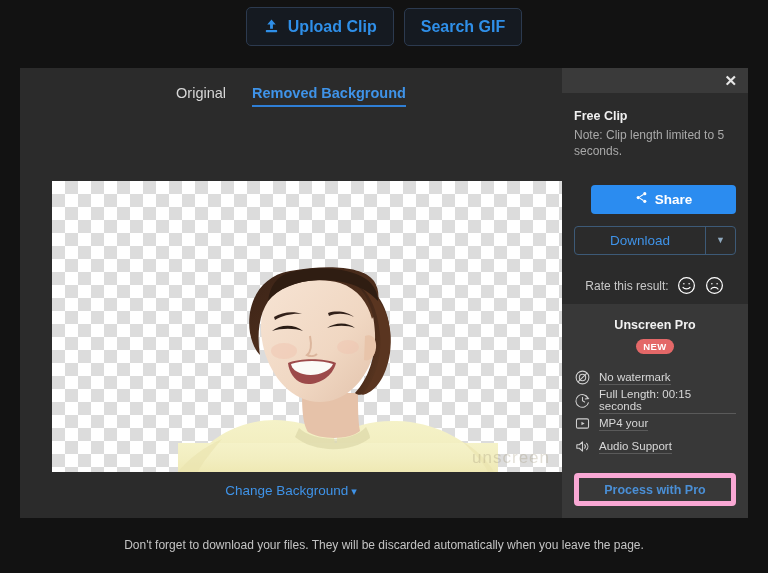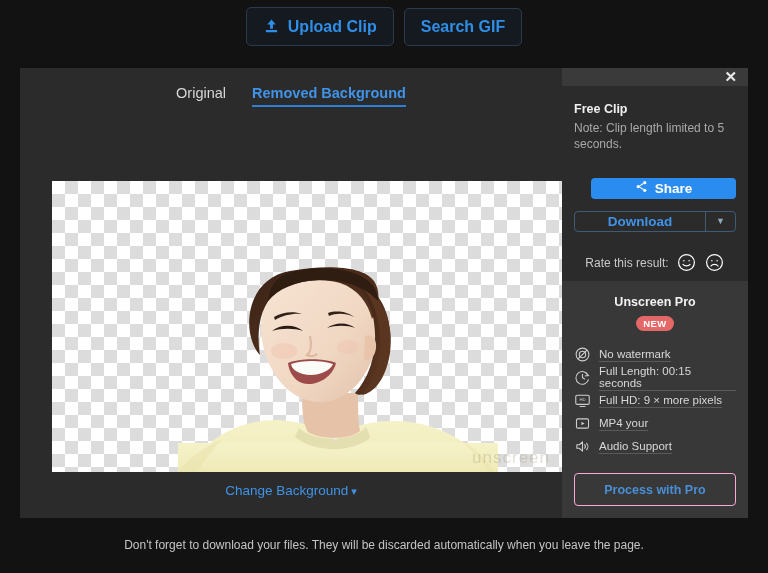--- a/index.html
+++ b/index.html
@@ -102,21 +102,21 @@
     background: #2b8cf0; color: #fff; font-size: 13.5px; font-weight: bold;
     display: flex; align-items: center; justify-content: center; gap: 7px;
     cursor: pointer;
   }
   .dl-row {
     margin: 12px 12px 0 12px; height: 33px; display: flex;
     border: 1px solid #3d5a77; border-radius: 4px; overflow: hidden;
   }
   .dl-main {
     flex: 1; display: flex; align-items: center; justify-content: center;
-    color: #3f93e8; font-size: 13.5px; font-weight: bold; cursor: pointer;
+    color: #3f93e8; font-size: 13.5px; font-weight: normal; cursor: pointer;
   }
   .dl-caret {
     width: 30px; border-left: 1px solid #3d5a77;
     display: flex; align-items: center; justify-content: center;
     color: #8fa9bf; font-size: 9px; cursor: pointer;
   }
   .rate-row {
     margin: 20px 12px 0 12px; display: flex; align-items: center;
     justify-content: center; gap: 7px;
   }
@@ -134,21 +134,21 @@
     background: #e46868; color: #fff; font-size: 9.5px; font-weight: bold;
     padding: 2px 7px; border-radius: 9px; letter-spacing: .4px;
   }
   .feat {
     display: flex; align-items: center; gap: 8px; height: 23px;
     color: #d8d8d8; font-size: 11.5px;
   }
   .feat .fi { width: 17px; height: 17px; flex: 0 0 17px; display:block; }
   .feat .ft { border-bottom: 1px solid #5a5a5a; padding-bottom: 1px; }
   .btn-pro {
-    margin-top: 15px; height: 33px; border: 1px solid #f9a8d4; border-radius: 4px;
+    margin-top: 15px; height: 33px; border: 5px solid #f9a8d4; border-radius: 4px;
     display: flex; align-items: center; justify-content: center;
     color: #4a8fd6; font-size: 12.5px; font-weight: bold; cursor: pointer;
   }
 
   
   .footer {
     position: absolute; left: 0; top: 538px; width: 768px;
     text-align: center; color: #c4c4c4; font-size: 12px;
   }
 </style>
@@ -342,30 +342,20 @@
           <span class="fi">
             <svg width="17" height="17" viewBox="0 0 24 24" fill="none" stroke="#cfcfcf" stroke-width="1.5">
               <path d="M20 9 A9 9 0 1 0 20.5 14.5"></path>
                 <path d="M16 4.5 L20.3 9.2 L15.3 10"></path>
               <path d="M12 7.5 V12.4 L15 14" stroke-linecap="round"></path>
             </svg>
           </span>
           <span class="ft">Full Length: 00:15 seconds</span>
         </div>
 
-        <div class="feat">
-          <span class="fi">
-            <svg width="17" height="17" viewBox="0 0 24 24" fill="none" stroke="#cfcfcf" stroke-width="1.5">
-              <rect x="2.5" y="4.5" width="19" height="13" rx="2"></rect>
-              <path d="M8.5 20.5 H15.5" stroke-linecap="round"></path>
-              <text x="12" y="13.4" font-size="6" fill="#cfcfcf" stroke="none" text-anchor="middle" font-family="Liberation Sans, sans-serif">HD</text>
-            </svg>
-          </span>
-          <span class="ft">Full HD: 9 × more pixels</span>
-        </div>
 
         <div class="feat">
           <span class="fi">
             <svg width="17" height="17" viewBox="0 0 24 24" fill="none" stroke="#cfcfcf" stroke-width="1.5">
               <rect x="3.5" y="5.5" width="17" height="13" rx="2"></rect>
               <path d="M10.5 9.5 L15 12 L10.5 14.5 Z" fill="#cfcfcf" stroke="none"></path>
             </svg>
           </span>
           <span class="ft">MP4 your</span>
         </div>

